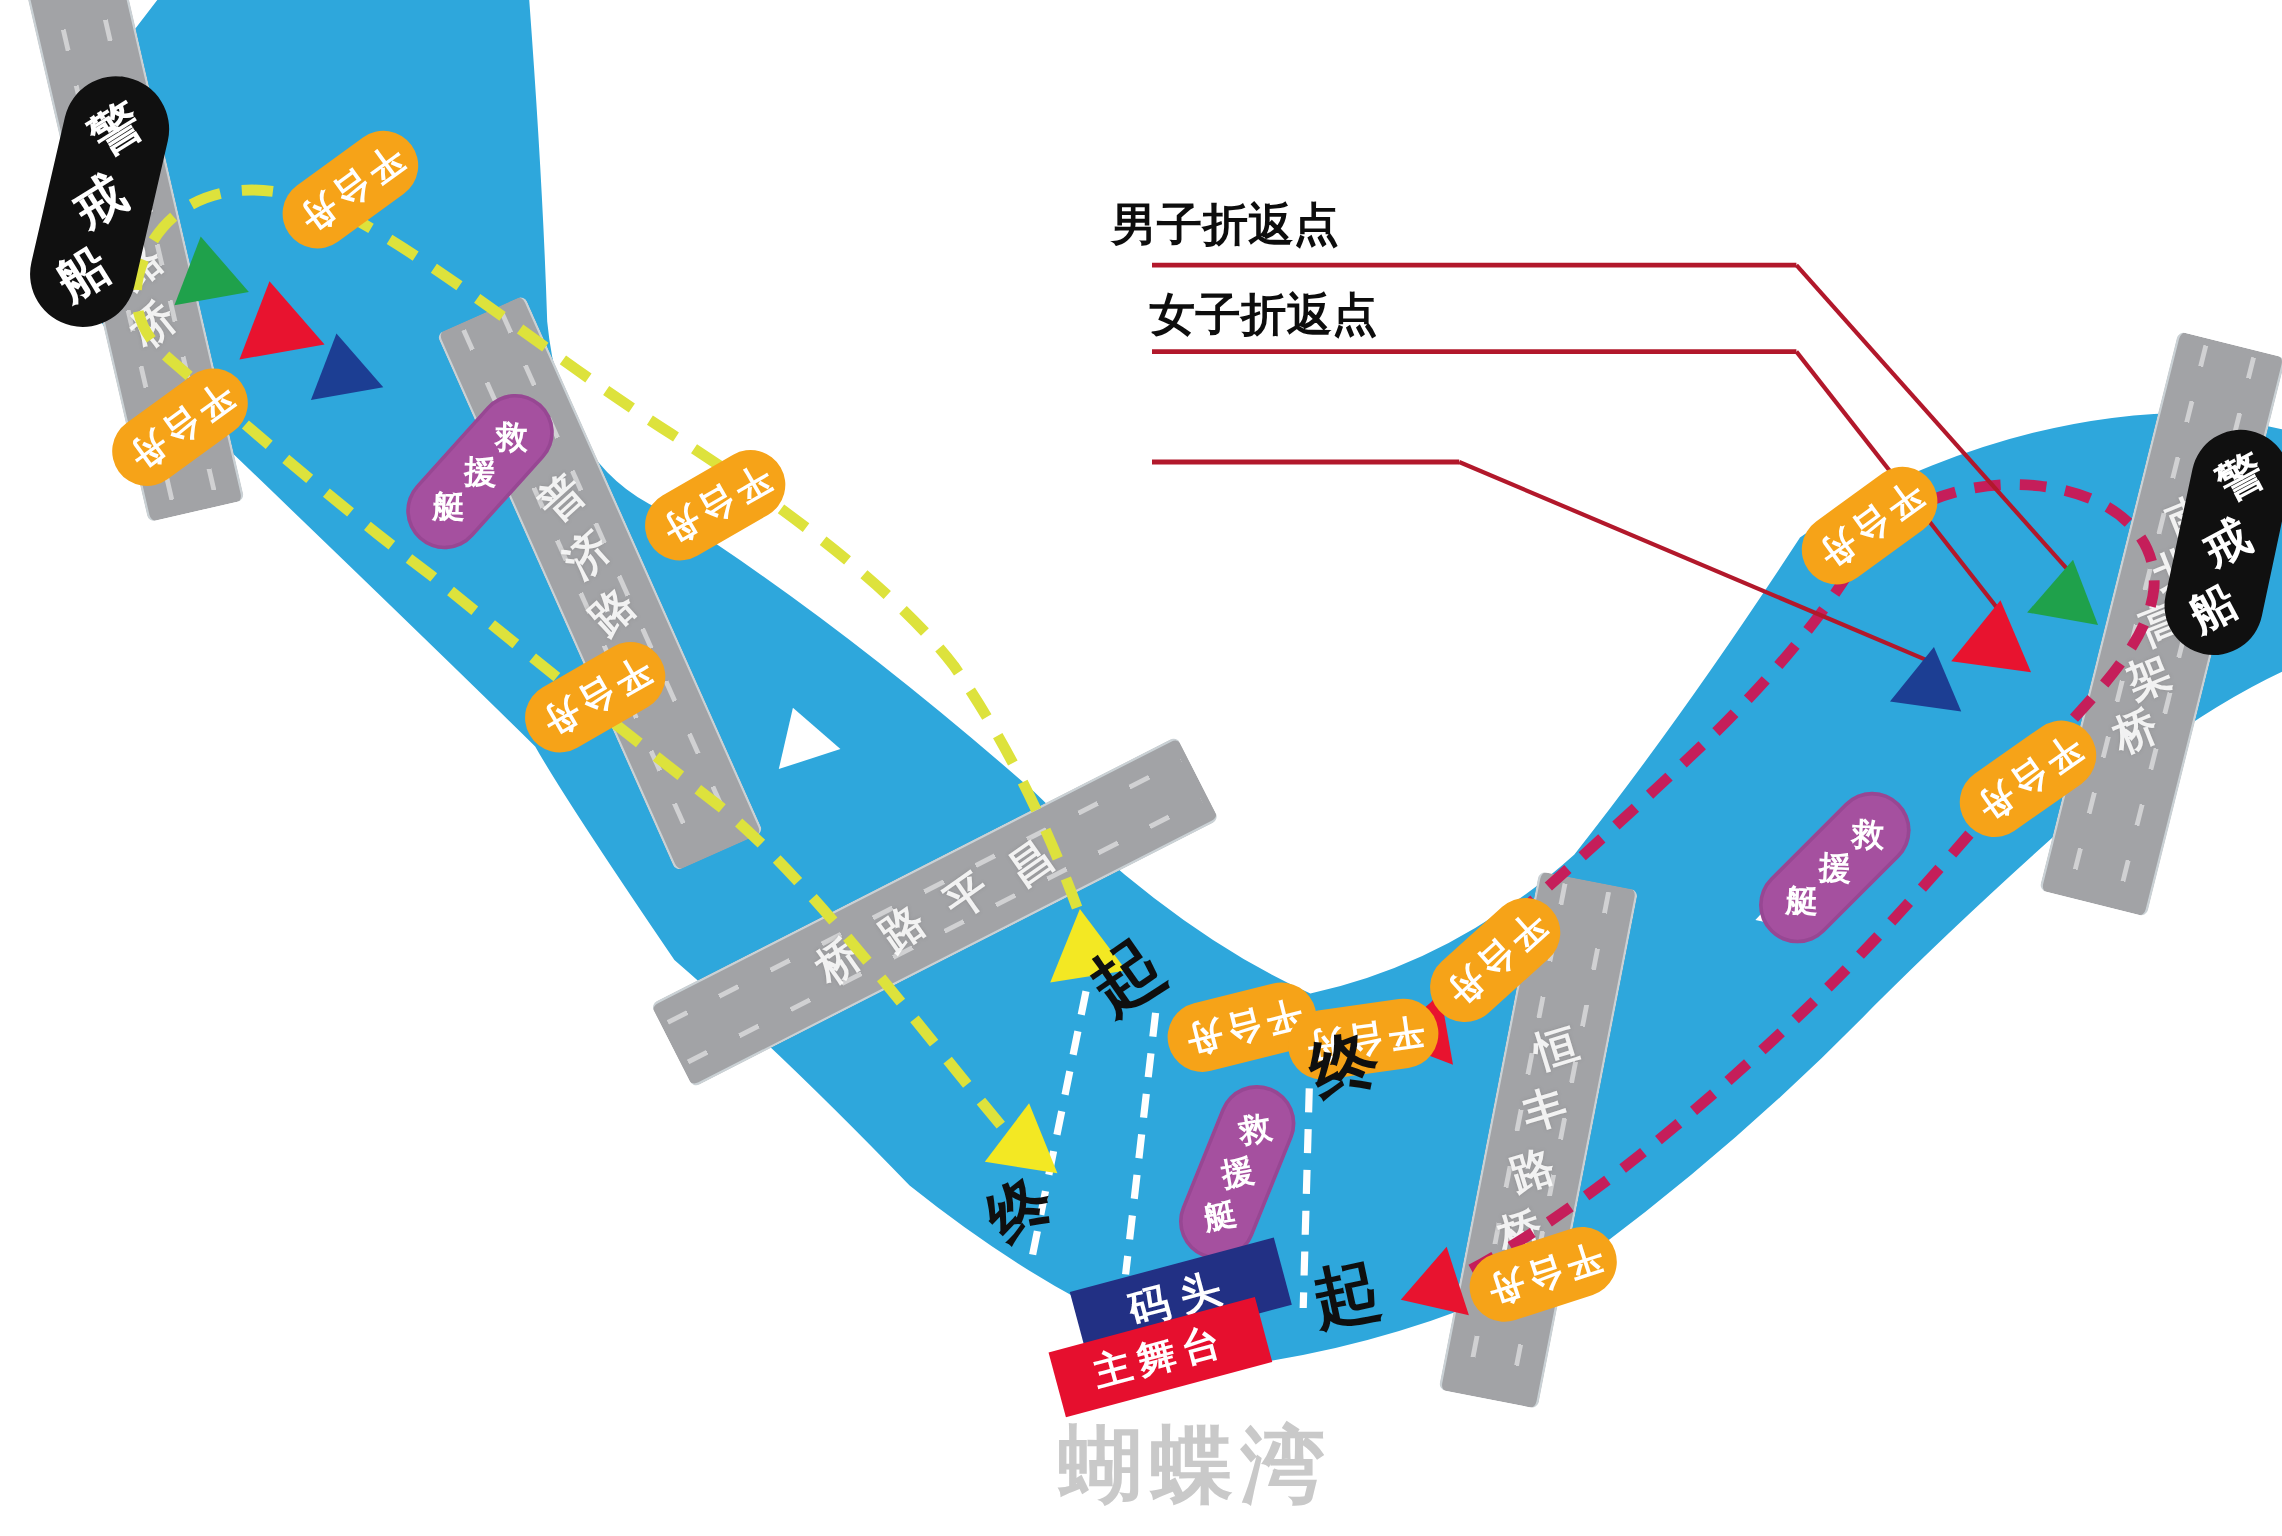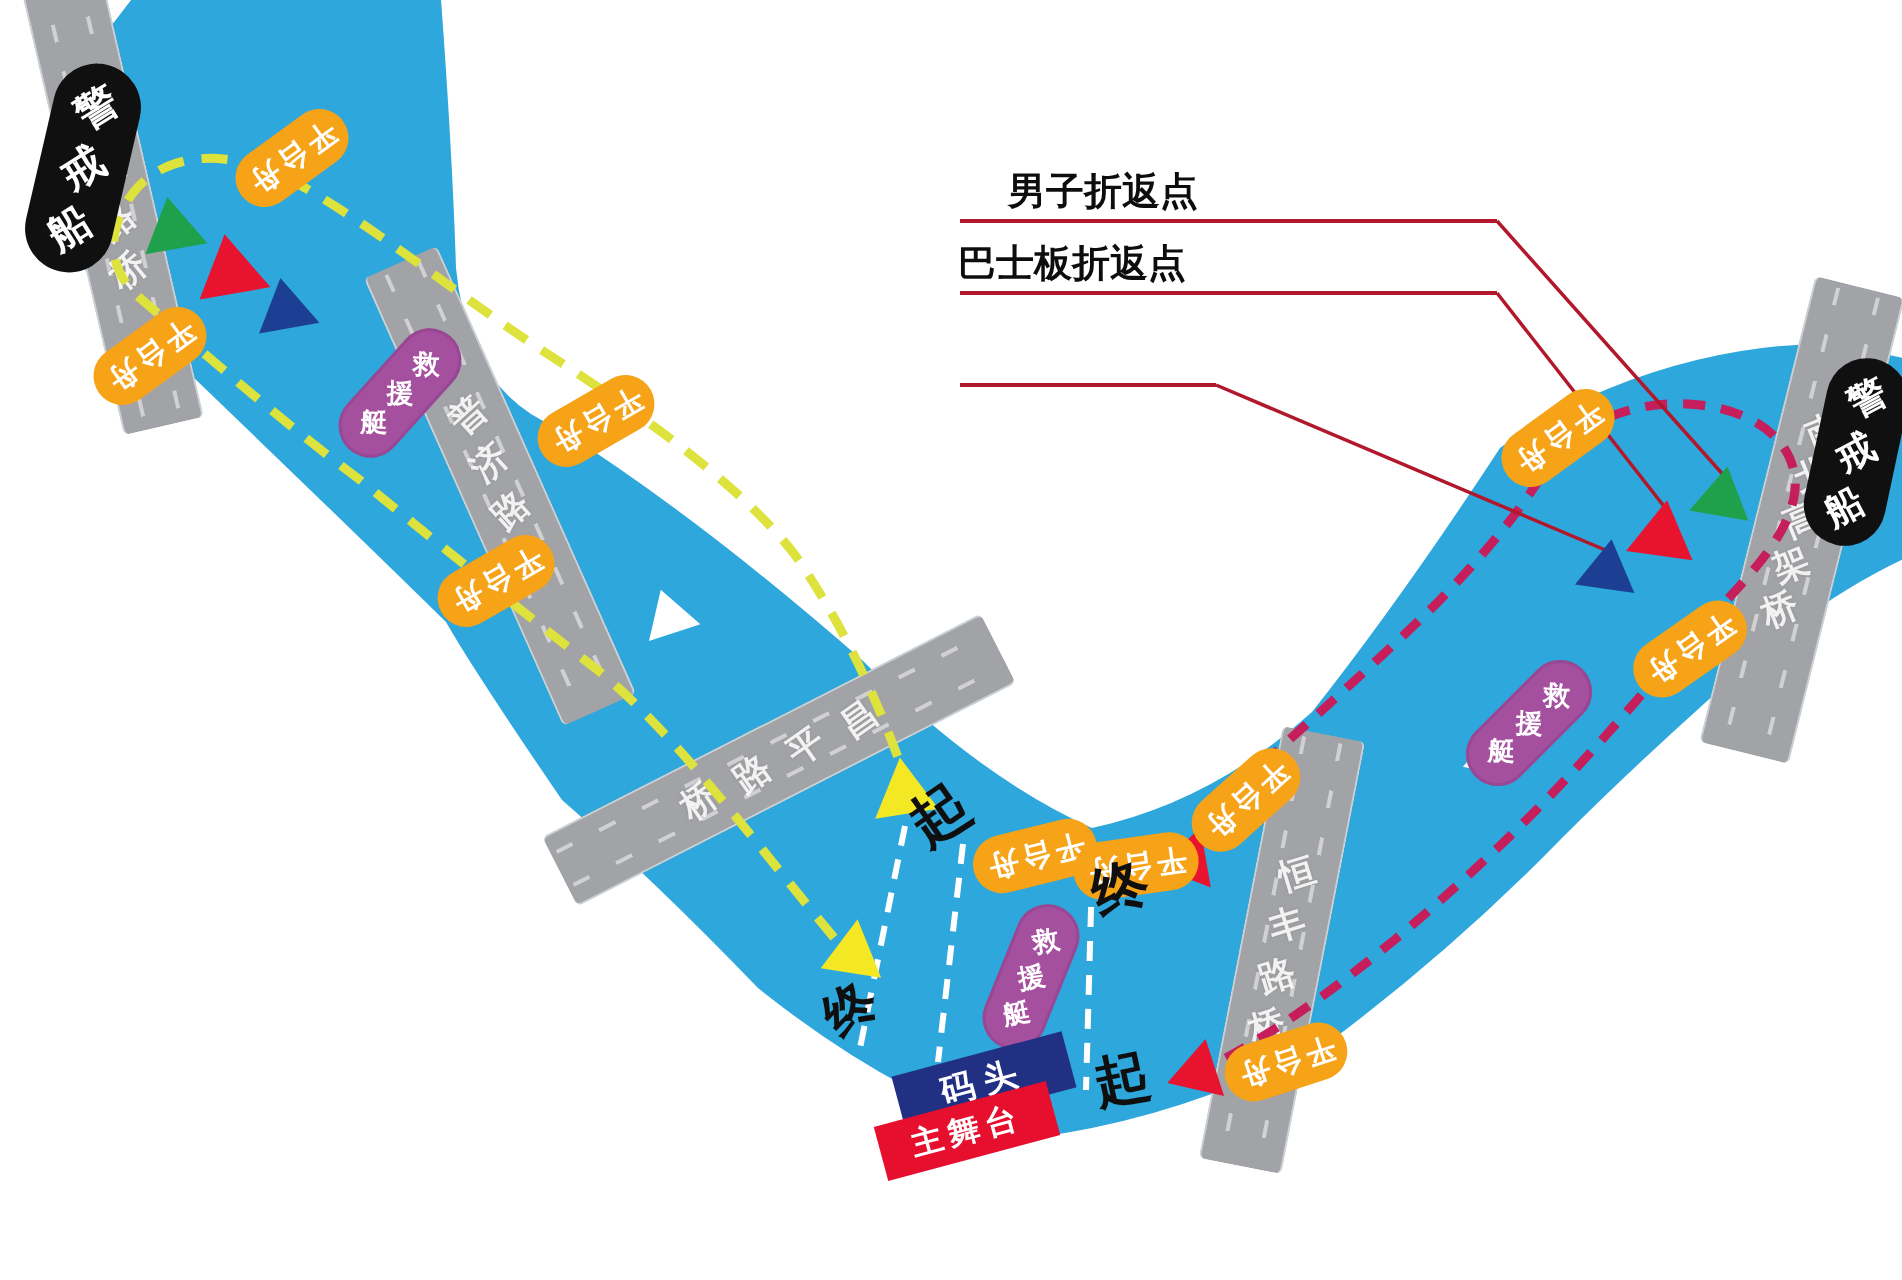--- a/index.html
+++ b/index.html
@@ -199,24 +199,25 @@
       <span class="ch">救</span>
       <span class="ch">援</span>
       <span class="ch">艇</span>
     </div>
   <div class="pill pill-purple charify v" style="left:1497px;top:647px;transform:rotate(45deg);--chr:-42deg;--gap:3px;">
       <span class="ch">救</span>
       <span class="ch">援</span>
       <span class="ch">艇</span>
     </div>
 
-  <div class="lbl annot" style="left:1008px;top:172px;">男子折返点</div>
-  <div class="lbl annot" style="left:958px;top:244px;">巴士板折返点</div>
+  <div class="lbl annot" style="left:926px;top:172px;font-family:Liberation Mono, monospace;">男子折返点</div>
+  <div class="lbl annot" style="left:958px;top:244px;">女子折返点</div>
 
   <div class="lbl marker" style="left:910px;top:785px;font-size:58px;transform:rotate(-35deg);">起</div>
   <div class="lbl marker" style="left:824px;top:982px;font-size:52px;transform:rotate(-38deg);">终</div>
   <div class="lbl marker" style="left:1092px;top:860px;font-size:56px;transform:rotate(-20deg);">终</div>
   <div class="lbl marker" style="left:1094px;top:1051px;font-size:56px;transform:rotate(-12deg);">起</div>
 
   <div class="venue" style="left:896px;top:1053px;width:176px;height:58px;background:#223084;font-size:34px;letter-spacing:10px;transform:rotate(-15deg);">码头</div>
   <div class="venue" style="left:878px;top:1103px;width:178px;height:56px;background:#e60f2e;font-size:32px;letter-spacing:6px;transform:rotate(-15deg);">主舞台</div>
+  <div class="lbl bay-name" style="left:882px;top:1186px;">蝴蝶湾</div>
 
 </div>
 
 </body></html>

